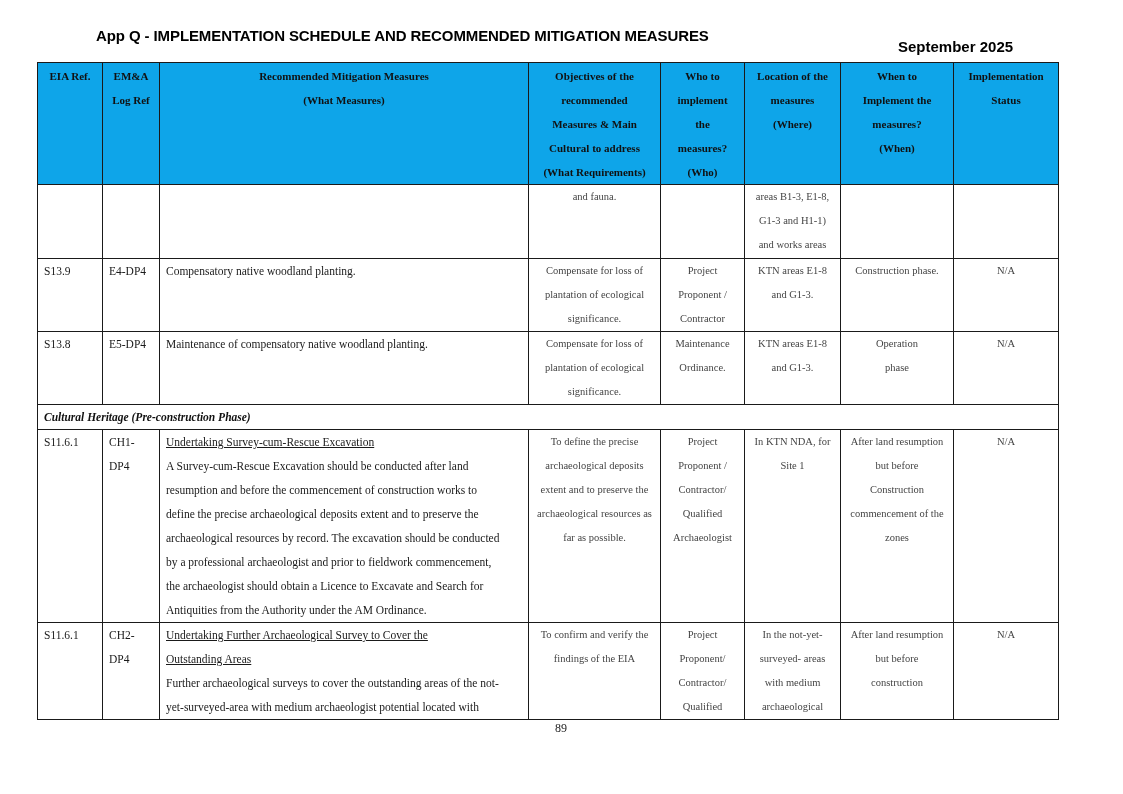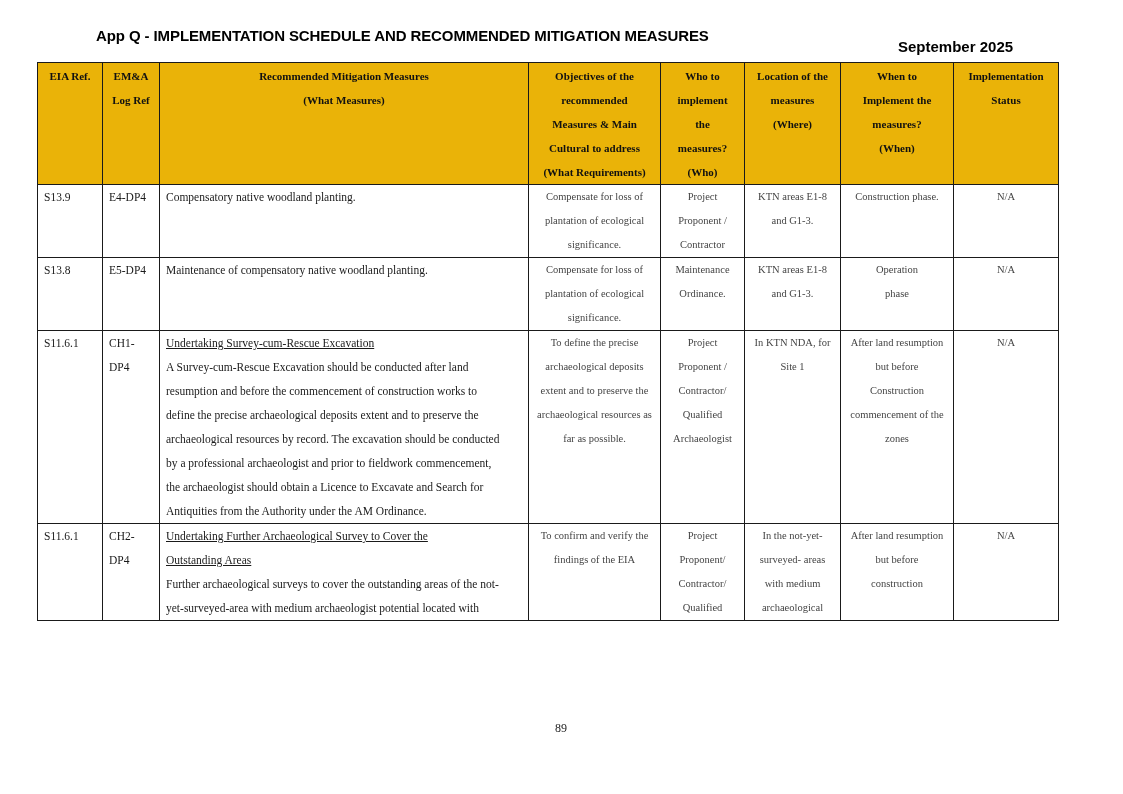--- a/index.html
+++ b/index.html
@@ -21,21 +21,21 @@
       font-family: "Liberation Serif", serif; font-size: 11px; color: #222;
     }
     table.schedule td, table.schedule th {
       border: 1.5px solid #1a1a1a;
       vertical-align: top;
       padding: 0 6px;
       line-height: 24px;
       overflow: hidden;
     }
     table.schedule thead th {
-      background: #eab308;
+      background: #0ea5e9;
       font-weight: bold; font-size: 11px; color: #111;
       text-align: center;
       height: 118px;
       padding: 1px 3px 0 3px;
     }
     .c-left { text-align: left; margin-top: 47px; }
     .c-center { text-align: center; color: #444; font-size: 10.5px; }
     .mm { font-size: 11.5px; color: #1a1a1a; }
     .ref { font-size: 11.5px; color: #1a1a1a; }
     .ul { text-decoration: underline; }
@@ -104,20 +104,38 @@
           <span class="line">measures?</span>
           <span class="line">(When)</span>
         </th>
         <th>
           <span class="line">Implementation</span>
           <span class="line">Status</span>
         </th>
       </tr>
   </thead>
   <tbody id="tbody">
+      <tr style="height: 74px;">
+        <td class="c-left ref"></td>
+        <td class="c-left ref">
+          <span class="line"></span>
+        </td>
+        <td class="c-left mm"></td>
+        <td class="c-center">
+          <span class="line">and fauna.</span>
+        </td>
+        <td class="c-center"></td>
+        <td class="c-center">
+          <span class="line">areas B1-3, E1-8,</span>
+          <span class="line">G1-3 and H1-1)</span>
+          <span class="line">and works areas</span>
+        </td>
+        <td class="c-center"></td>
+        <td class="c-center"></td>
+      </tr>
       <tr style="height: 73px;">
         <td class="c-left ref">S13.9</td>
         <td class="c-left ref">
           <span class="line">E4-DP4</span>
         </td>
         <td class="c-left mm">
           <span class="line">Compensatory native woodland planting.</span>
         </td>
         <td class="c-center">
           <span class="line">Compensate for loss of</span>
@@ -157,20 +175,23 @@
         </td>
         <td class="c-center">
           <span class="line">KTN areas E1-8</span>
           <span class="line">and G1-3.</span>
         </td>
         <td class="c-center">
           <span class="line">Operation</span>
           <span class="line">phase</span>
         </td>
         <td class="c-center">N/A</td>
+      </tr>
+      <tr class="section-row" style="height: 25px;">
+        <td colspan="8">Cultural Heritage (Pre-construction Phase)</td>
       </tr>
       <tr style="height: 193px;">
         <td class="c-left ref">S11.6.1</td>
         <td class="c-left ref">
           <span class="line">CH1-</span>
           <span class="line">DP4</span>
         </td>
         <td class="c-left mm">
           <span class="line ul">Undertaking Survey-cum-Rescue Excavation</span>
           <span class="line">A Survey-cum-Rescue Excavation should be conducted after land</span>

